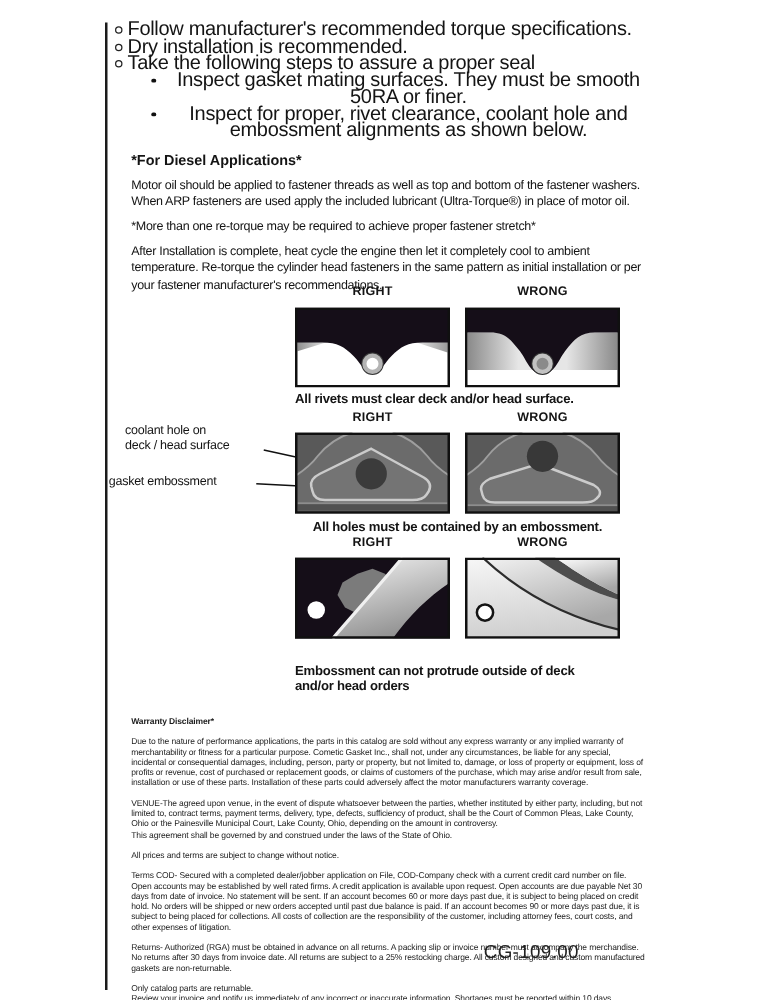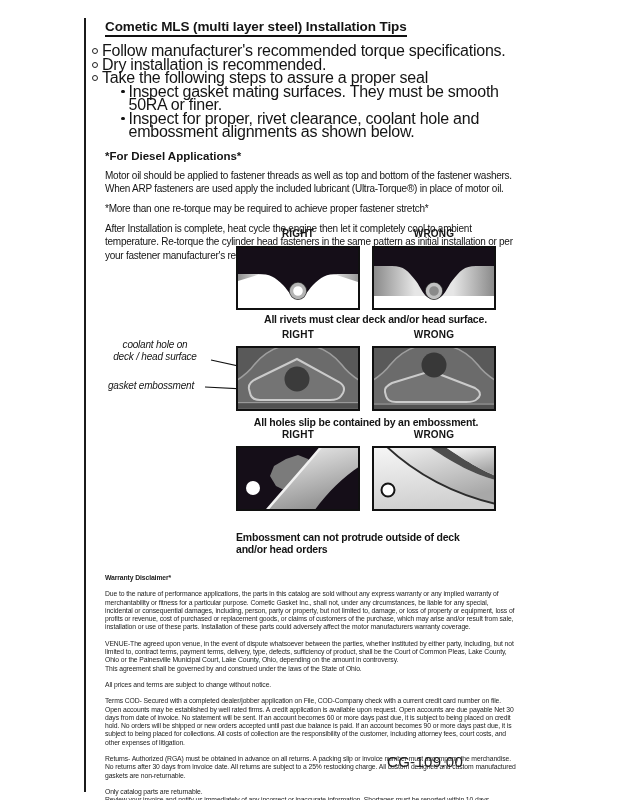--- a/index.html
+++ b/index.html
@@ -7,48 +7,47 @@
         font-family:"Liberation Sans",sans-serif;color:#141414;overflow:hidden;}
   .left-rule{position:absolute;left:84px;top:18px;width:1.5px;height:774px;background:#1b1b1b;}
   
   .content{position:absolute;left:105px;top:17px;width:420px;}
   .title{display:inline-block;font-size:13.5px;font-weight:bold;letter-spacing:-0.1px;
          border-bottom:2px solid #111;padding-bottom:1px;margin:0 0 7px 0;}
   .tips{font-size:16px;letter-spacing:-0.25px;line-height:13.5px;}
   .tip-row{display:flex;align-items:flex-start;}
   .circle-bullet{flex:0 0 auto;width:4px;height:4px;border:1px solid #222;border-radius:50%;
                  margin:4px 4px 0 -13px;background:#fff;}
-  .sub{margin-left:16px;}
+  .sub{margin-left:16px;text-align:center;}
   .dot-bullet{flex:0 0 auto;width:3.5px;height:3.5px;border-radius:50%;background:#111;
               margin:5px 4px 0 0;}
   .diesel-heading{font-size:11.5px;font-weight:bold;margin:11px 0 0 0;}
   .para{font-size:10px;letter-spacing:-0.25px;line-height:13.2px;margin:7px 0 0 0;width:418px;}
   
   .fig-label{position:absolute;width:124px;text-align:center;font-size:10px;font-weight:bold;letter-spacing:0.2px;}
   .figbox{position:absolute;width:124px;height:65px;}
   .figbox svg{display:block;width:100%;height:100%;}
   .caption{position:absolute;font-size:10.5px;font-weight:bold;letter-spacing:-0.2px;line-height:12px;}
-  .ann{position:absolute;font-size:10px;letter-spacing:-0.2px;line-height:11.5px;text-align:center;font-style:italic;}
+  .ann{position:absolute;font-size:10px;letter-spacing:-0.2px;line-height:11.5px;text-align:left;}
   .leader{position:absolute;left:203px;top:350px;width:110px;height:50px;}
   
   .warranty{position:absolute;left:105px;top:574px;width:412px;font-size:6.8px;line-height:8.3px;
             letter-spacing:-0.1px;color:#1c1c1c;}
   .warranty .w-head{font-weight:bold;margin:0 0 8px 0;}
   .warranty p{margin:0 0 8px 0;}
   .warranty p.tight{margin:0;}
   .footer-code{position:absolute;left:387px;top:753px;font-size:15px;letter-spacing:0.3px;color:#222;}
 </style>
 </head>
 <body>
 
 <div class="page">
   <div class="left-rule"></div>
 
   <div class="content">
-    <h1 class="title">Cometic MLS (multi layer steel) Installation Tips</h1>
     <div class="tips">
       <div class="tip-row">
         <span class="circle-bullet"></span>
         <span>Follow manufacturer's recommended torque specifications.</span>
       </div>
       <div class="tip-row">
         <span class="circle-bullet"></span>
         <span>Dry installation is recommended.</span>
       </div>
       <div class="tip-row">
@@ -111,21 +110,21 @@
       <rect width="124" height="64" fill="#ffffff"></rect>
       <rect x="2" y="20" width="120" height="30" fill="url(#r1bG)"></rect>
       <rect x="2" y="50" width="120" height="12" fill="#ffffff"></rect>
       <path d="M0,0 H124 V20 H104 C92,20 88,25 80,35 C74,43 72,53 62,53 C52,53 50,43 44,35 C36,25 32,20 20,20 H0 Z" fill="#150e18"></path>
       <circle cx="62" cy="45" r="8.2" fill="none" stroke="#333333" stroke-width="1.6"></circle>
       <circle cx="62" cy="45" r="6.5" fill="#8a8a8a" stroke="#c2c2c2" stroke-width="3.4"></circle>
       <rect x="1" y="1" width="122" height="62" fill="none" stroke="#101010" stroke-width="2"></rect>
     </svg>
   </div>
 
-  <div class="caption" style="left:236px;top:313px;margin-left:28px;">All rivets must clear deck and/or head surface.</div>
+  <div class="caption" style="left:236px;top:313px;">All rivets must clear deck and/or head surface.</div>
 
   <div class="fig-label" style="left:236px;top:329px;">RIGHT</div>
   <div class="fig-label" style="left:372px;top:329px;">WRONG</div>
 
   <div class="ann" style="left:100px;top:339px;width:110px;">
     <div>coolant hole on</div>
     <div>deck / head surface</div>
   </div>
   <div class="ann" style="left:87px;top:380px;width:128px;">
     <div>gasket embossment</div>
@@ -158,21 +157,21 @@
       <path d="M46,0 C36,3 26,9 18,19 C13,26 6,31 0,35" fill="none" stroke="#9e9e9e" stroke-width="1.5"></path>
       <path d="M78,0 C88,3 98,9 106,19 C111,26 118,31 124,35" fill="none" stroke="#9e9e9e" stroke-width="1.5"></path>
       <path d="M59,25 L103,42 C108,45 109,48 107,51 L105,53 C103,55.5 99,56 94,56 L24,56 C18,56 15,54 14,50 L13,46 C12,42 16,39 20,37 Z" fill="#747474" stroke="#cbcbcb" stroke-width="2"></path>
       <circle cx="62" cy="19" r="12.5" fill="#383838"></circle>
       <line x1="2" y1="58" x2="122" y2="58" stroke="#999999" stroke-width="1"></line>
       <rect x="2" y="59" width="120" height="4" fill="#515151"></rect>
       <rect x="1" y="1" width="122" height="63" fill="none" stroke="#101010" stroke-width="2"></rect>
     </svg>
   </div>
 
-  <div class="caption" style="left:236px;top:416px;width:260px;text-align:center;">All holes slip be contained by an embossment.</div>
+  <div class="caption" style="left:236px;top:416px;width:260px;text-align:center;">All holes must be contained by an embossment.</div>
 
   <div class="fig-label" style="left:236px;top:429px;">RIGHT</div>
   <div class="fig-label" style="left:372px;top:429px;">WRONG</div>
 
   <div class="figbox" style="left:236px;top:446px;">
     <svg viewBox="0 0 124 65">
       <defs>
         <linearGradient id="r3aB" x1="0.2" y1="0" x2="0.6" y2="1">
           <stop offset="0" stop-color="#ededed"></stop>
             <stop offset="1" stop-color="#8c8c8c"></stop>

